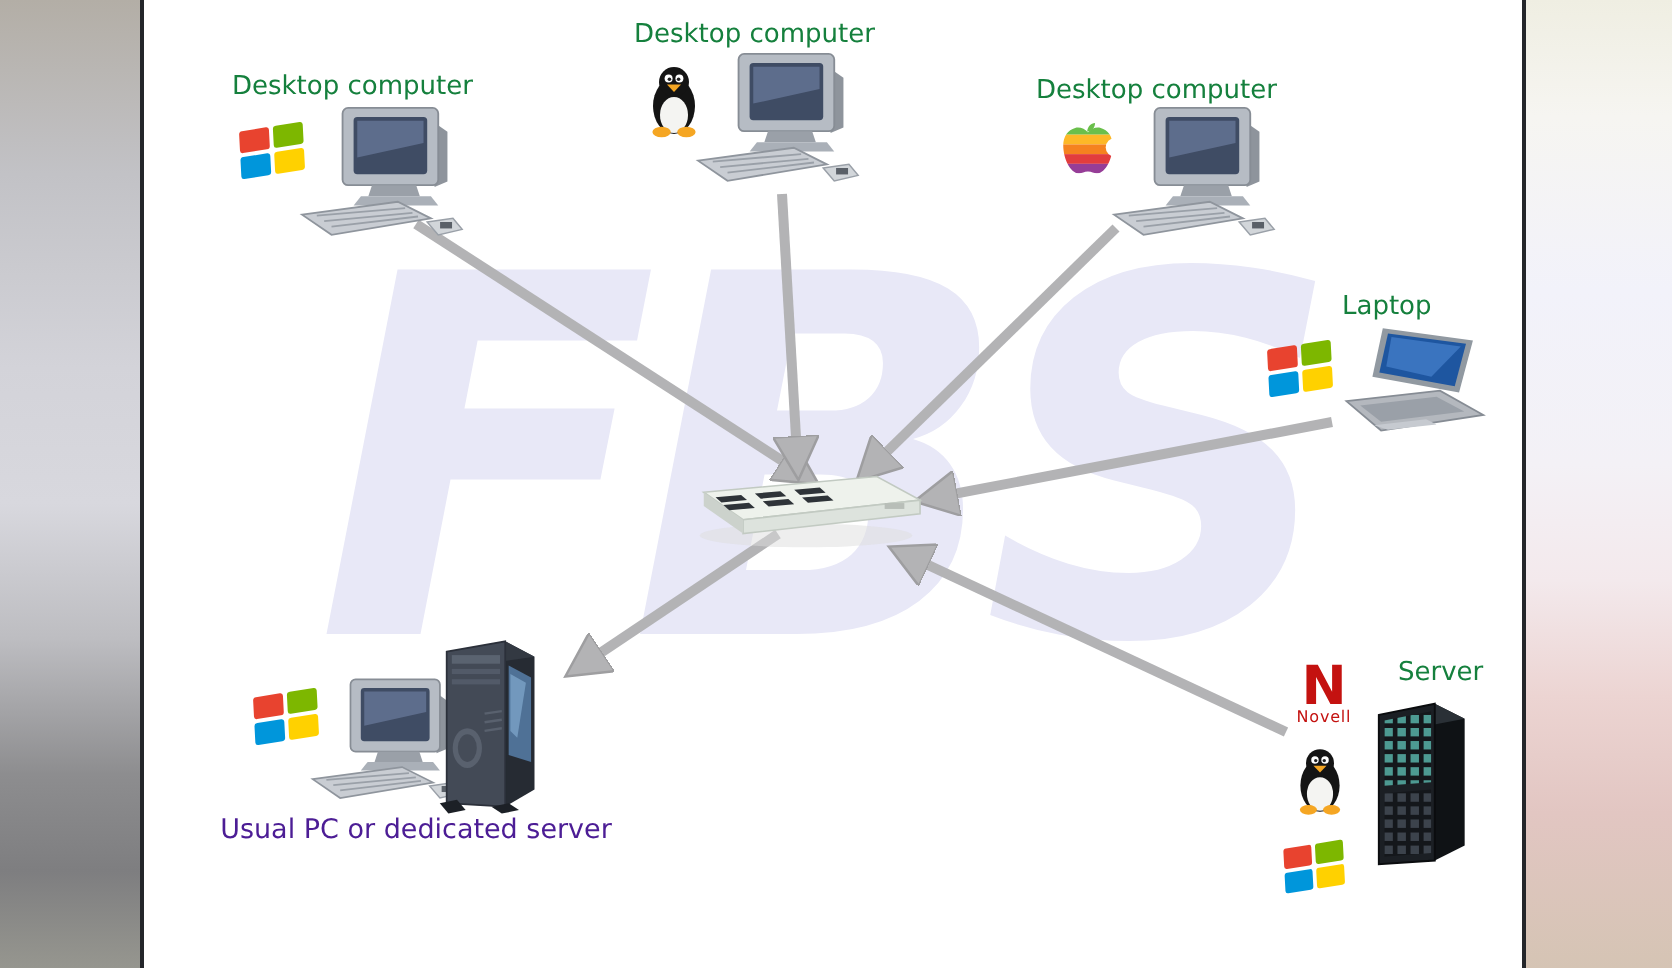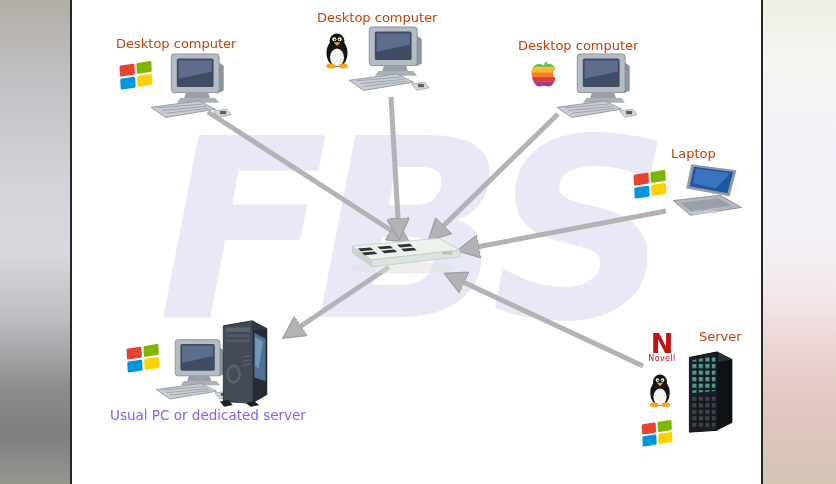--- a/index.html
+++ b/index.html
@@ -14,25 +14,25 @@
   .frame-line{position:absolute;top:0;width:2px;height:484px;background:#24262a;}
   .frame-line.l{left:70px;} .frame-line.r{left:761px;}
 
   
   .watermark{position:absolute;left:158px;top:106px;font-size:250px;line-height:1;
     font-weight:bold;font-style:italic;letter-spacing:-14px;color:#e8e8f7;
     font-family:"DejaVu Sans","Liberation Sans",sans-serif;user-select:none;}
 
   .overlay{position:absolute;left:0;top:0;width:836px;height:484px;pointer-events:none;}
 
-  .node-label{position:absolute;font-size:13px;color:#c2410c;white-space:nowrap;}
+  .node-label{position:absolute;font-size:13px;color:#15803d;white-space:nowrap;}
   .dev{position:absolute;}
 
   .caption{position:absolute;left:98px;top:407px;width:220px;text-align:center;
-    color:#8b5cf6;font-size:13.5px;line-height:16px;}
+    color:#4c1d95;font-size:13.5px;line-height:16px;}
   .caption .bold{font-weight:bold;font-size:14px;}
 
   .novell{position:absolute;left:644px;top:332px;width:36px;text-align:center;line-height:1;}
   .novell-n{font-weight:bold;font-size:27px;color:#c41210;line-height:24px;}
   .novell-word{font-weight:normal;font-size:8px;color:#c41210;letter-spacing:.4px;margin-top:-1px;text-align:center;}
 </style>
 </head>
 <body>
 
 <div id="stage">

